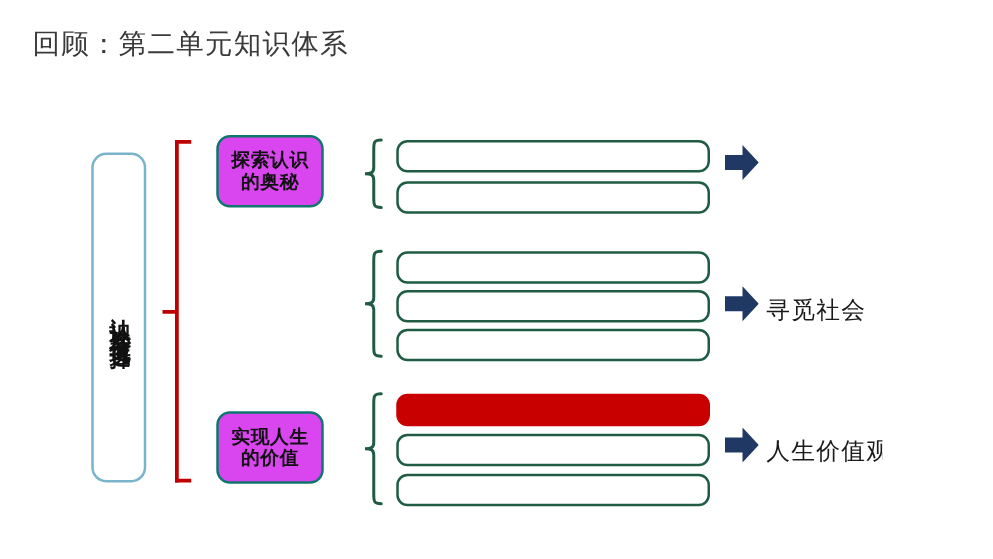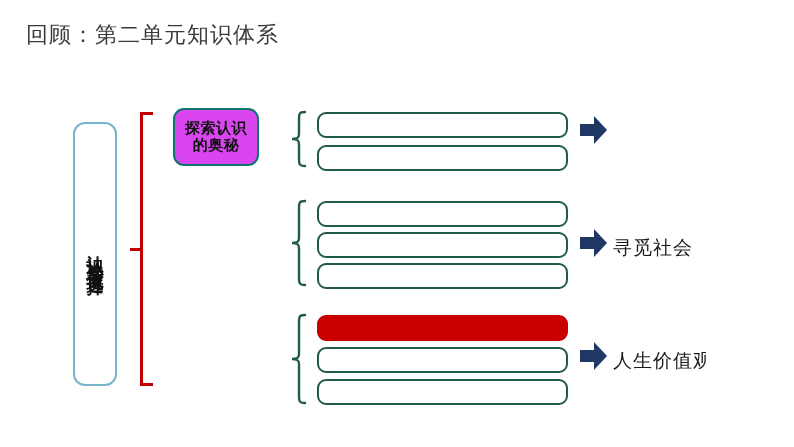--- a/index.html
+++ b/index.html
@@ -226,20 +226,26 @@
     <div class="rb-top"></div>
     <div class="rb-bot"></div>
   </div>
 
   <div class="chapter-box" id="chapter-0">
     <div>
       <span>探索认识</span>
       <span>的奥秘</span>
     </div>
   </div>
+  <div class="chapter-box" id="chapter-2">
+    <div>
+      <span>实现人生</span>
+      <span>的价值</span>
+    </div>
+  </div>
 
   <div class="green-brace" style="left:288px; top:110px;">
     <svg width="20" height="58" viewBox="0 0 20 58" fill="none" stroke="#1f5c43" stroke-width="2.4" stroke-linecap="round">
       <path d="M17 2 C 11 2, 11 4, 11 10 L11 24 C11 28, 9 29, 4 29 C9 29, 11 30, 11 34 L11 48 C11 54, 11 56, 17 56"></path>
     </svg>
   </div>
 
   <div class="green-brace" style="left:288px; top:199px;">
     <svg width="20" height="88" viewBox="0 0 20 88" fill="none" stroke="#1f5c43" stroke-width="2.4" stroke-linecap="round">
       <path d="M17 2 C 11 2, 11 4, 11 10 L11 39 C11 43, 9 44, 4 44 C9 44, 11 45, 11 49 L11 78 C11 84, 11 86, 17 86"></path>

